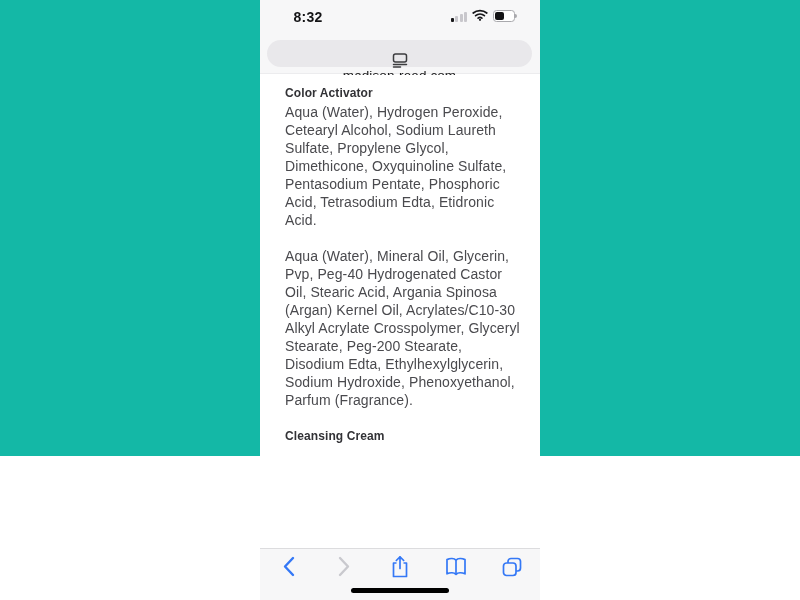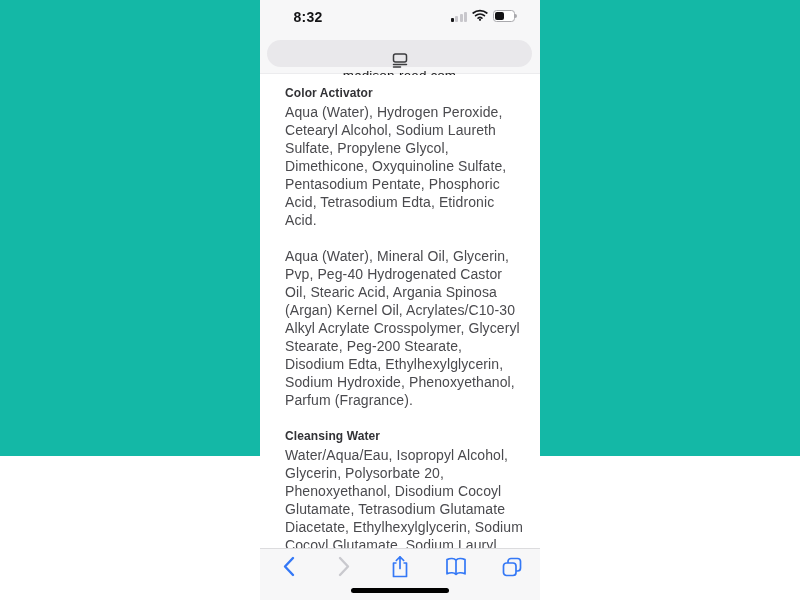--- a/index.html
+++ b/index.html
@@ -147,22 +147,21 @@
 
     <div class="content">
       <div class="ingredient-section">
         <div class="section-heading">Color Activator</div>
         <div class="section-body">Aqua (Water), Hydrogen Peroxide, Cetearyl Alcohol, Sodium Laureth Sulfate, Propylene Glycol, Dimethicone, Oxyquinoline Sulfate, Pentasodium Pentate, Phosphoric Acid, Tetrasodium Edta, Etidronic Acid.</div>
       </div>
       <div class="ingredient-section">
         <div class="section-body">Aqua (Water), Mineral Oil, Glycerin, Pvp, Peg-40 Hydrogenated Castor Oil, Stearic Acid, Argania Spinosa (Argan) Kernel Oil, Acrylates/C10-30 Alkyl Acrylate Crosspolymer, Glyceryl Stearate, Peg-200 Stearate, Disodium Edta, Ethylhexylglycerin, Sodium Hydroxide, Phenoxyethanol, Parfum (Fragrance).</div>
       </div>
       <div class="ingredient-section">
-        <div class="section-heading">Cleansing Water</div>
-        <div class="section-body">Water/Aqua/Eau, Isopropyl Alcohol, Glycerin, Polysorbate 20, Phenoxyethanol, Disodium Cocoyl Glutamate, Tetrasodium Glutamate Diacetate, Ethylhexylglycerin, Sodium Cocoyl Glutamate, Sodium Lauryl</div>
+        <div class="section-heading">Cleansing Cream</div>
       </div>
     </div>
 
     <div class="toolbar">
       <div class="toolbar-icons">
         <button class="tb-btn">
           <span>
             <svg width="13" height="21" viewBox="0 0 13 21">
               <path d="M11 2 L3 10.5 L11 19" fill="none" stroke="#3478f6" stroke-width="2.4" stroke-linecap="round" stroke-linejoin="round"></path>
             </svg>

